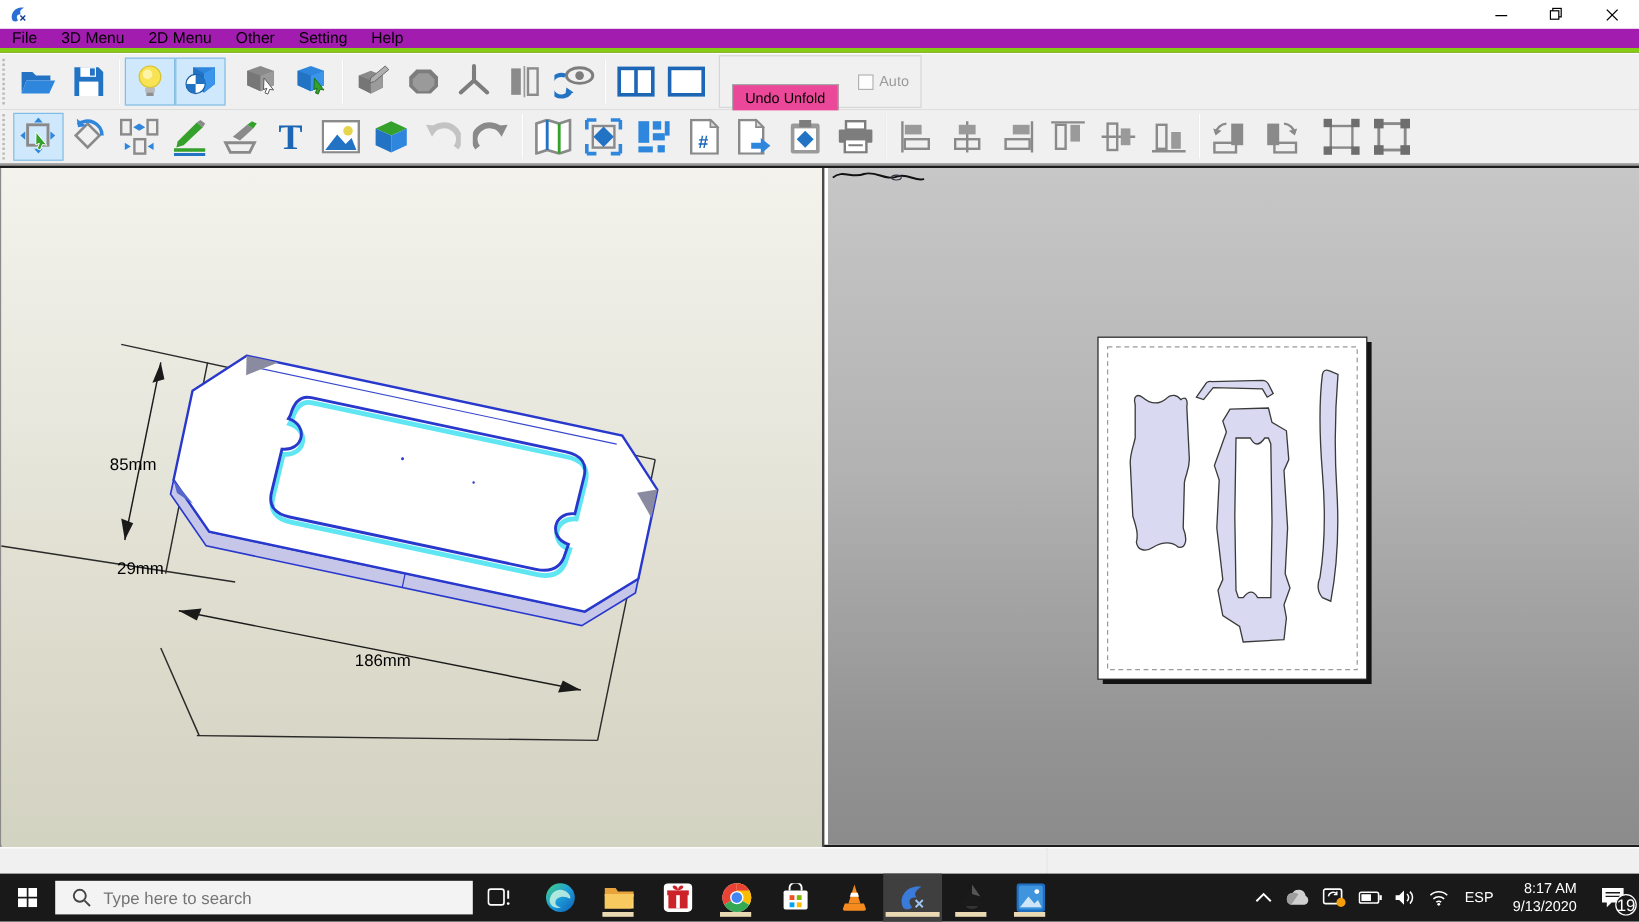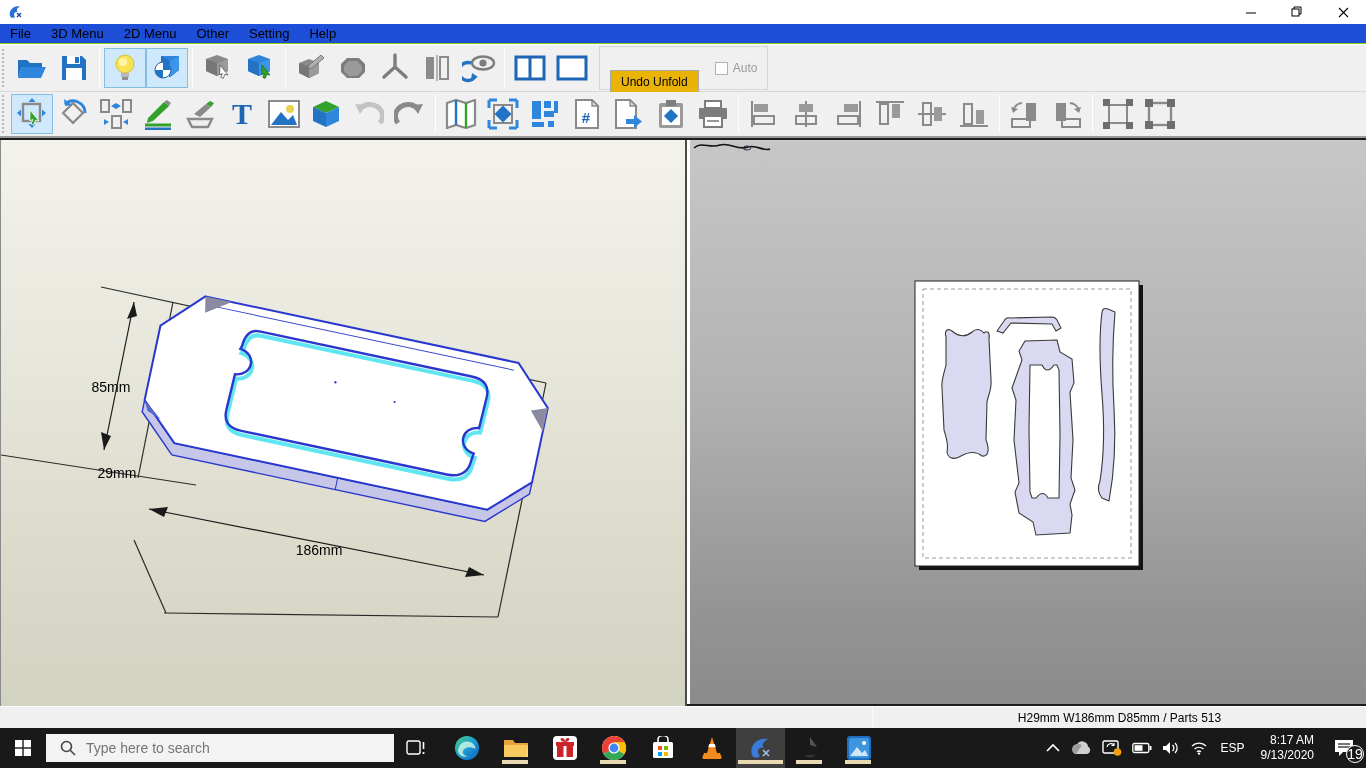--- a/index.html
+++ b/index.html
@@ -9,35 +9,35 @@
   
   #titlebar { position:absolute; left:0; top:0; width:1366px; height:24px; background:#ffffff;
     display:flex; align-items:center; }
   #titlebar .app-icon { width:16px; height:16px; margin:0 6px 0 8px; }
   #titlebar .title { font-size:13px; color:#000; }
   .win-controls { position:absolute; right:0; top:0; height:24px; display:flex; }
   .win-btn { width:46px; height:24px; display:flex; align-items:center; justify-content:center;
     font-size:12px; color:#000; }
 
   
-  #menubar { position:absolute; left:0; top:24px; width:1366px; height:20px; background:#1d4ed8;
-    display:flex; align-items:center; border-bottom:1px solid #84cc16; }
+  #menubar { position:absolute; left:0; top:24px; width:1366px; height:20px; background:#a21caf;
+    display:flex; align-items:center; border-bottom:4px solid #84cc16; }
   .menu-item { font-size:13px; color:#000; padding:0 10px; height:20px; line-height:19px; }
 
   
   .toolbar { position:absolute; left:0; width:1366px; background:#f0f0f0; display:flex; align-items:center; }
   #toolbar1 { top:45px; height:47px; border-bottom:1px solid #d9d9d9; }
   #toolbar2 { top:92px; height:46px; border-bottom:2px solid #9a9a9a; }
   .grip { width:6px; height:38px; margin:0 3px 0 2px; border-left:2px dotted #b8b8b8; }
   .tb-sep { width:1px; height:38px; background:#c9c9c9; border-right:1px solid #ffffff; margin:0 4px; }
   .tb-btn { width:42px; height:40px; display:flex; align-items:center; justify-content:center; border:1px solid transparent; }
   .tb-btn.active { background:#cfe8fb; border:1px solid #84bde4; }
   .tb-btn svg { display:block; }
   .island { display:flex; align-items:center; height:44px; border:1px solid #d6d6d6; background:#f0f0f0; padding:0 10px; margin-left:6px; }
-  #undo-unfold-btn { background:#eab308; border:1px solid #a7a7a7; font-size:12px; color:#000;
+  #undo-unfold-btn { background:#ec4899; border:1px solid #a7a7a7; font-size:12px; color:#000;
      padding:4px 10px; font-family:"Liberation Sans",sans-serif;margin-top:28px; }
   .auto-wrap { display:flex; align-items:center; margin-left:16px; }
   .auto-box { width:13px; height:13px; background:#fdfdfd; border:1px solid #b2b2b2; margin-right:5px; }
   .auto-label { font-size:12px; color:#9b9b9b; }
 
   
   #main { position:absolute; left:0; top:138px; width:1366px; height:568px; border-top:2px solid #1c1c1c; border-bottom:2px solid #1c1c1c; }
   #pane3d { position:absolute; left:0; top:0; width:687px; height:566px;
     background:linear-gradient(180deg,#f3f2ec 0%, #e9e8de 35%, #dcdbcc 70%, #d3d3c2 100%);
     border-right:2px solid #4a4a4a; border-left:1px solid #8a8a8a; }
@@ -512,21 +512,20 @@
              M340,225 L352,225 Q357,235 364,225 L367,225 L369,230 L370,295 L369,358 L358,358 Q353,349 346,358 L342,358 L340,352 L339,290 Z"></path>
         <path d="M412,172 Q413,167 418,169 L425,172 Q421,220 424,268 Q427,318 419,361 L412,358 Q406,351 410,341 Q416,303 412,254 Q408,204 412,172 Z"></path>
       </g>
     </svg>
   </div>
 </div>
 
 <div id="statusbar">
   <div id="status-left"></div>
   <div id="status-sep"></div>
-  <div id="status-right">H29mm W186mm D85mm / Parts 513</div>
 </div>
 
 <div id="taskbar">
   <div id="start-btn">
     <svg width="16" height="16" viewBox="0 0 16 16">
       <rect x="0" y="0" width="7.3" height="7.3" fill="#fff"></rect>
         <rect x="8.7" y="0" width="7.3" height="7.3" fill="#fff"></rect>
       <rect x="0" y="8.7" width="7.3" height="7.3" fill="#fff"></rect>
         <rect x="8.7" y="8.7" width="7.3" height="7.3" fill="#fff"></rect>
     </svg>

